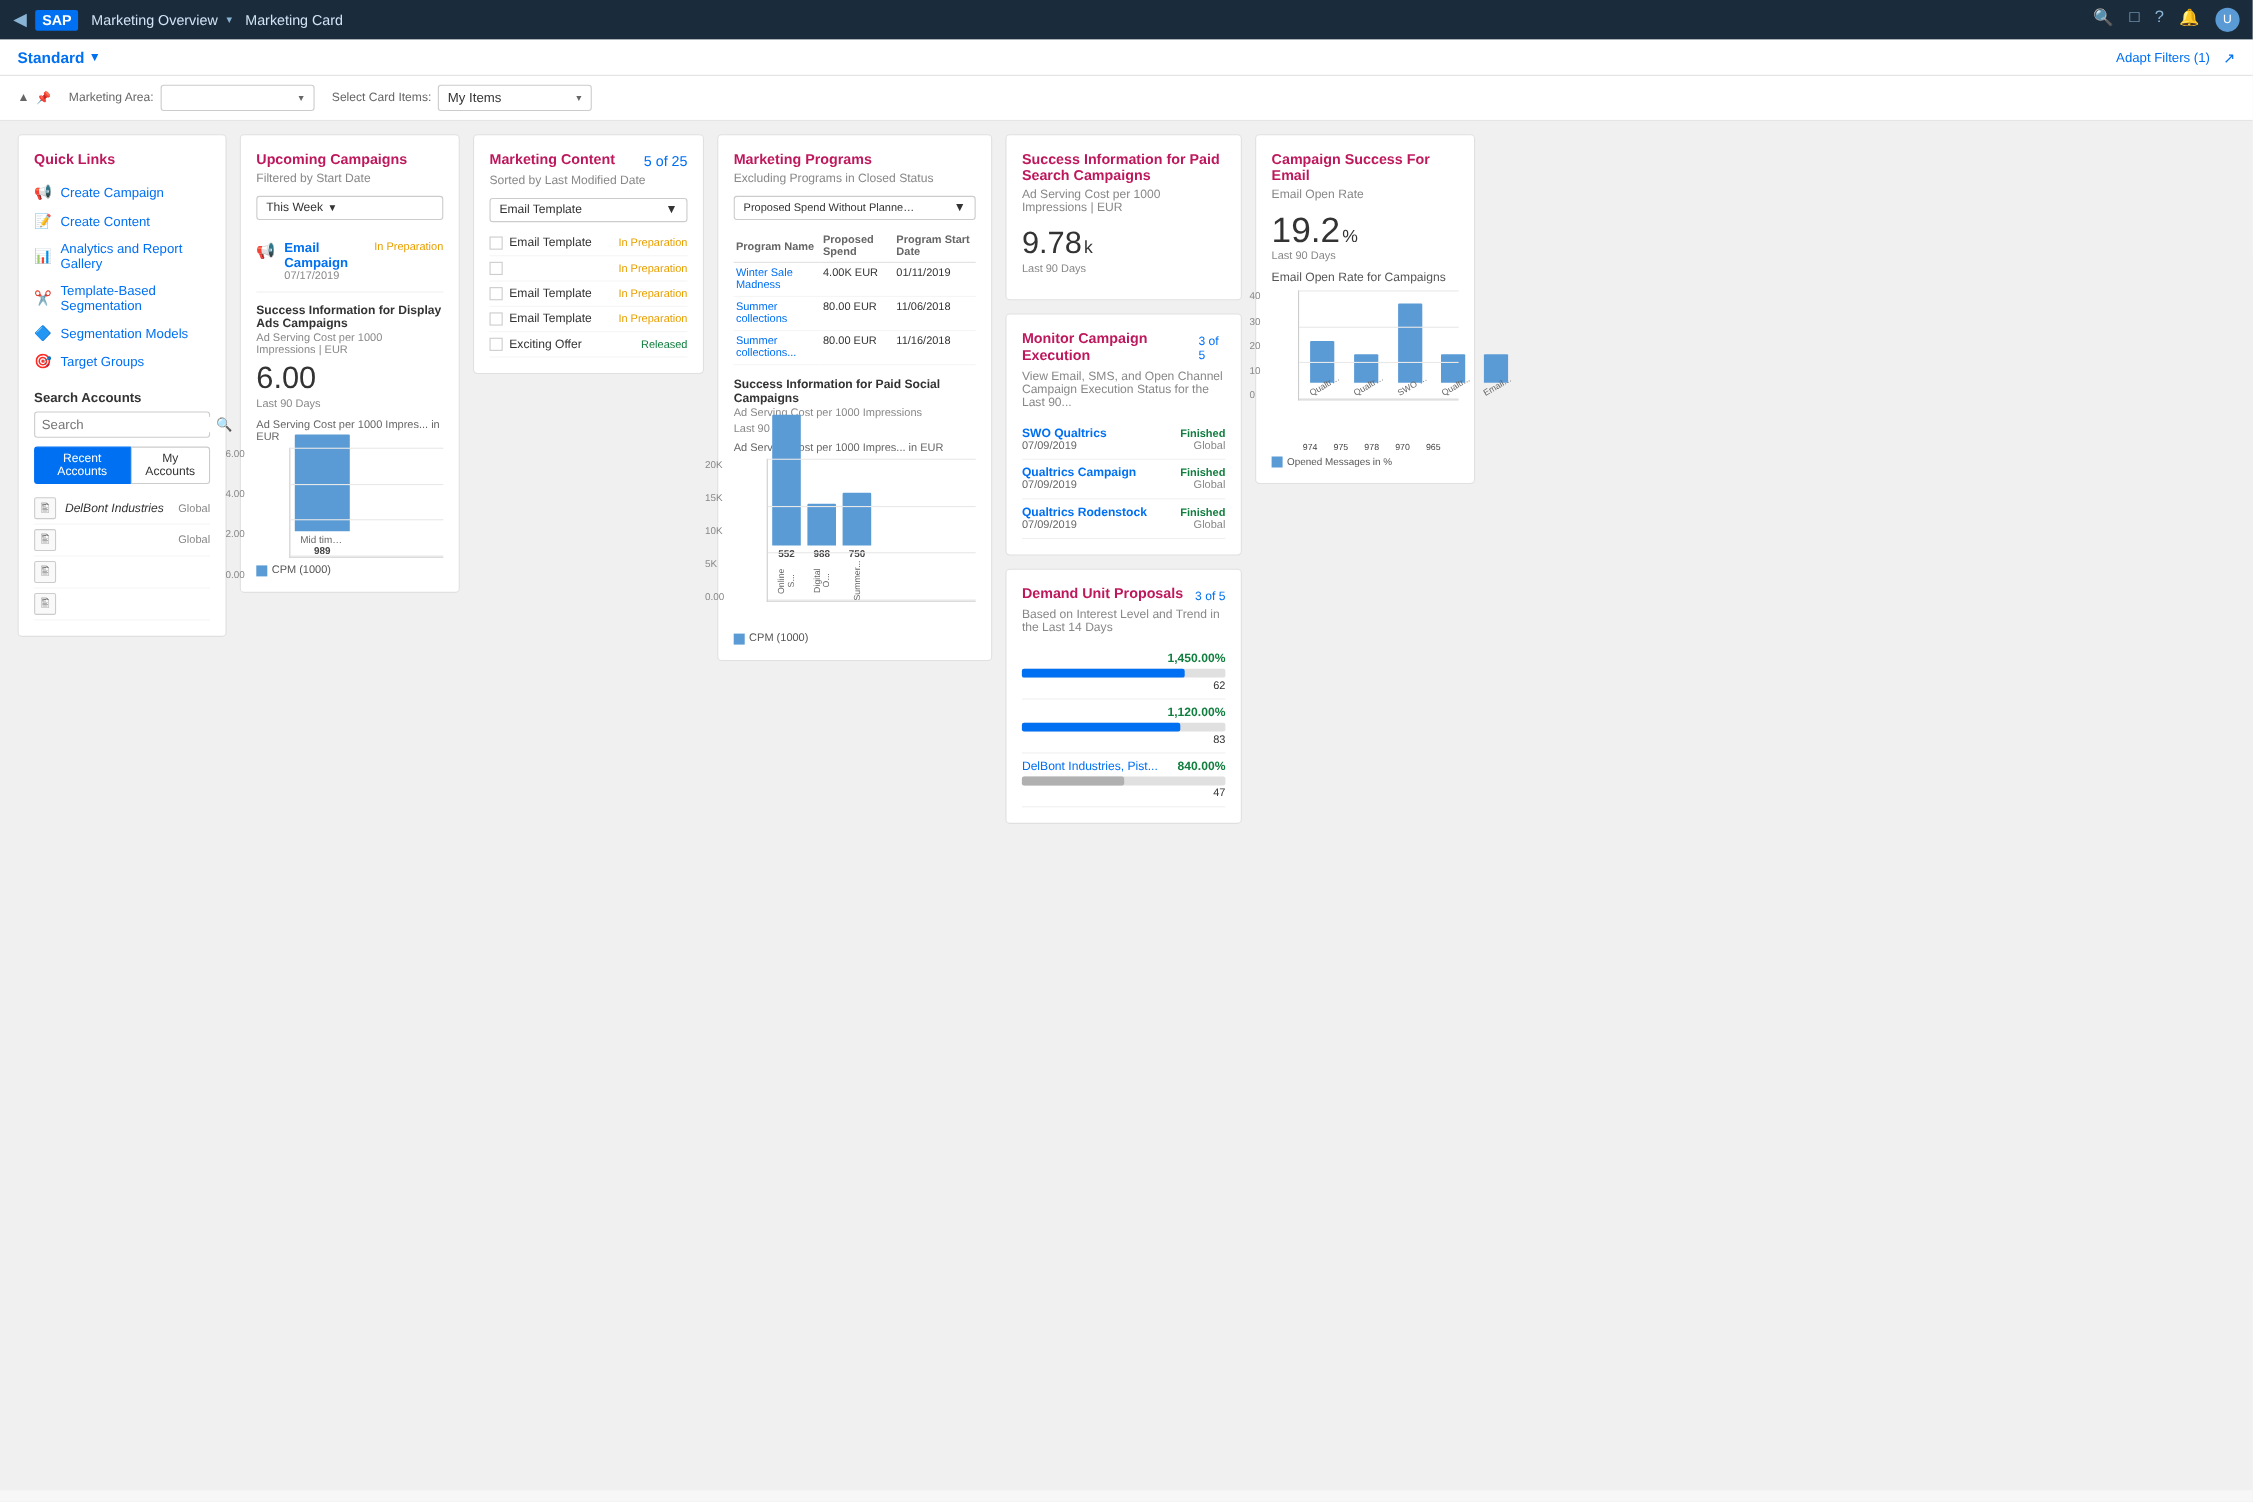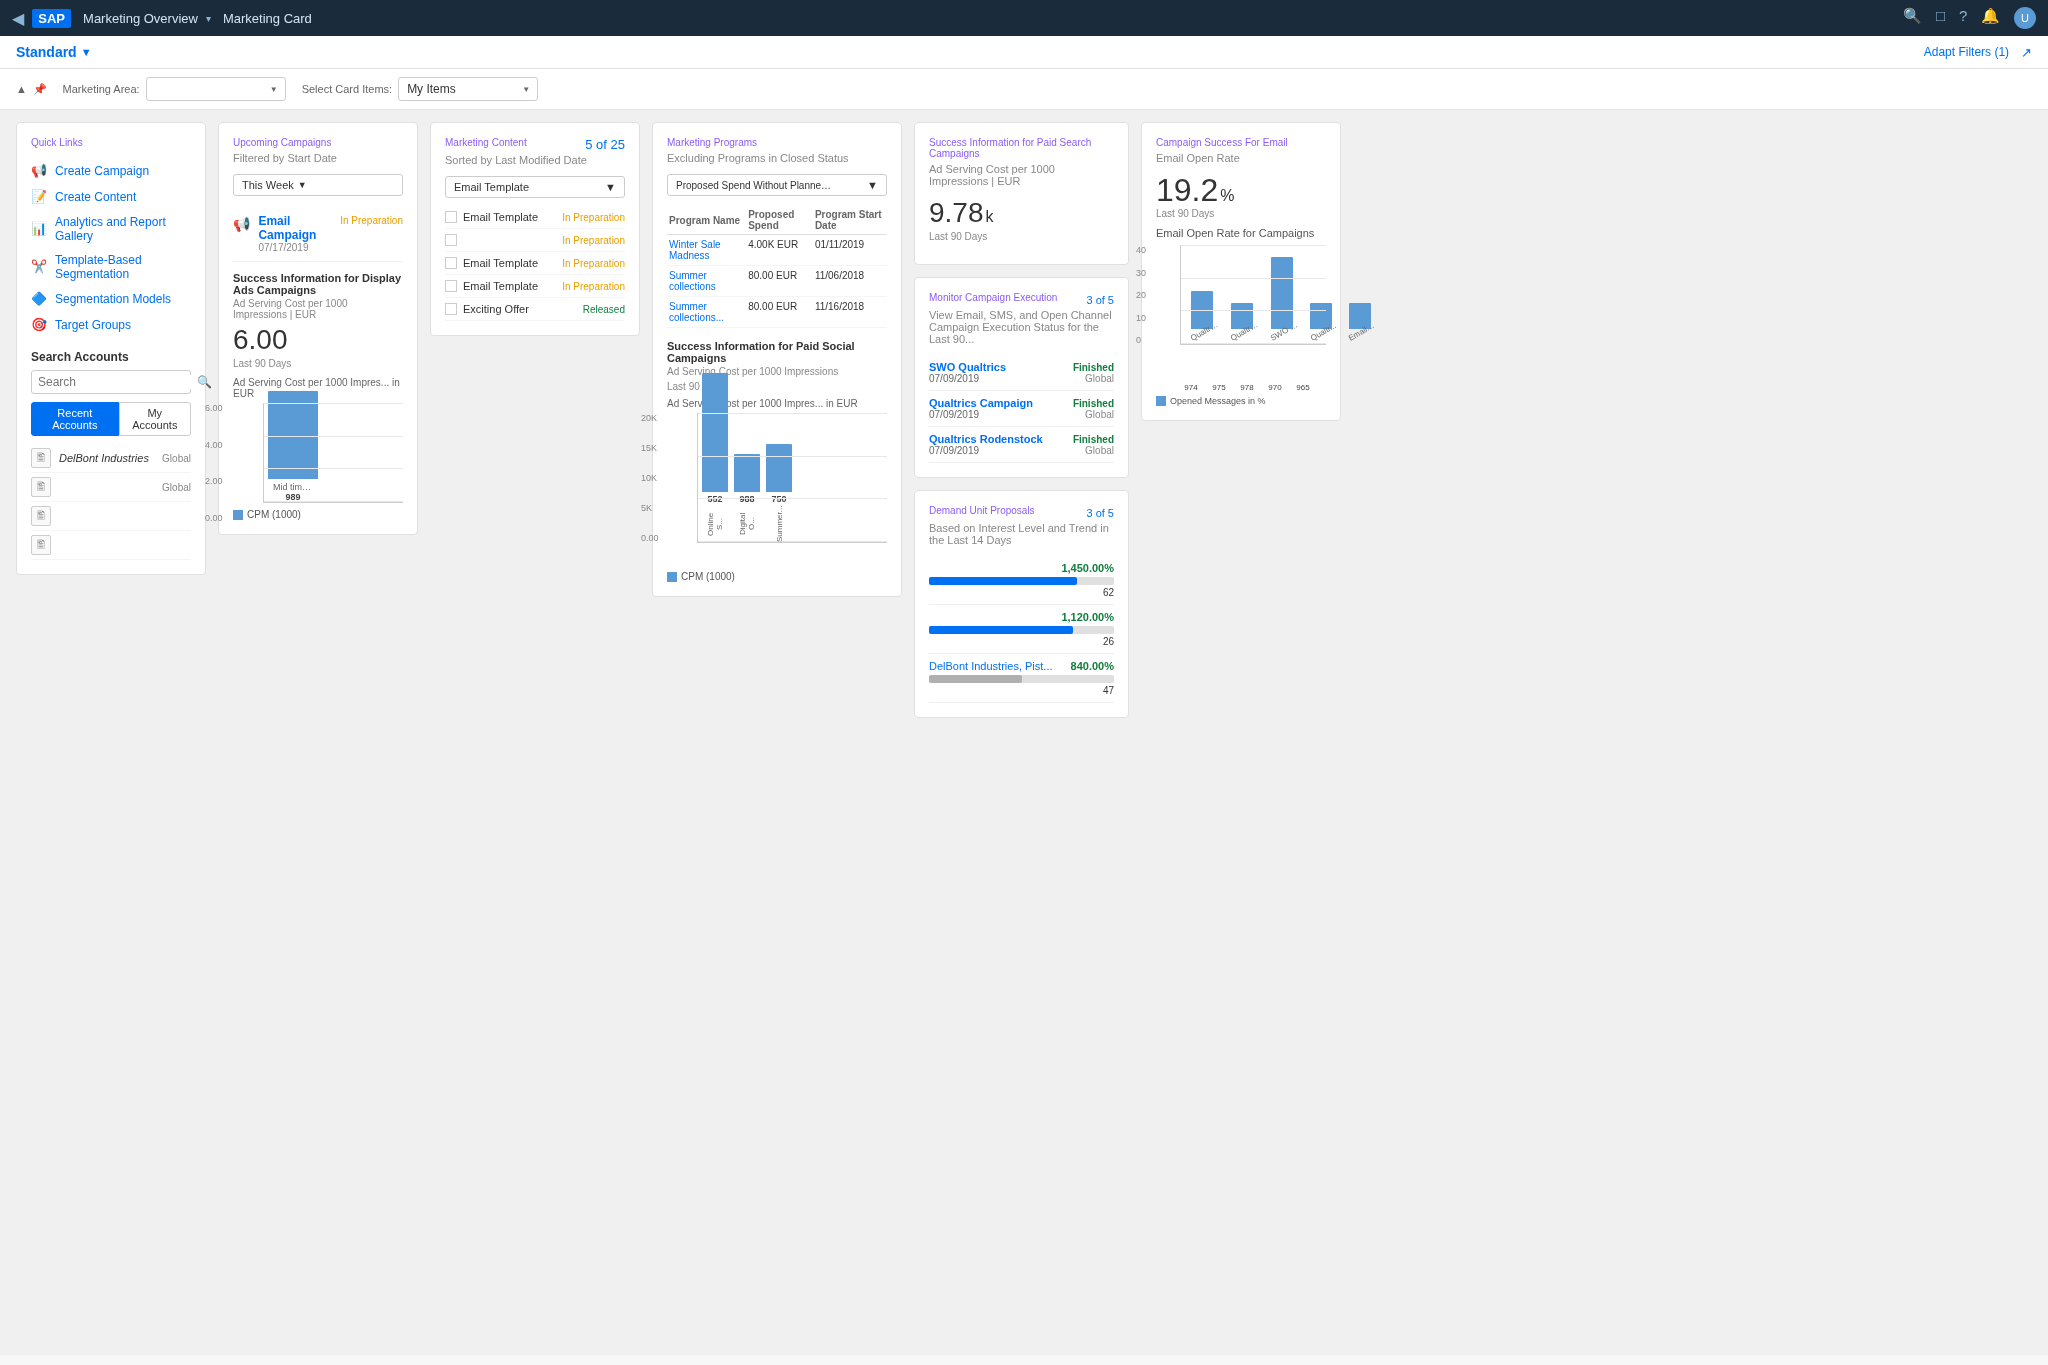--- a/index.html
+++ b/index.html
@@ -99,23 +99,23 @@
 
     
     .card {
       background: #fff;
       border: 1px solid #e0e0e0;
       border-radius: 4px;
       padding: 14px;
       flex-shrink: 0;
     }
     .card-title {
-      font-size: 10px;
-      font-weight: 400;
-      color: #8b5cf6;
+      font-size: 13px;
+      font-weight: 700;
+      color: #be185d;
       margin-bottom: 4px;
     }
     .card-subtitle {
       font-size: 11px;
       color: #888;
       margin-bottom: 10px;
     }
 
     
     .quick-links-card { width: 190px; }
@@ -809,21 +809,21 @@
     <div class="demand-item-count">62</div>
           </div>
           <div class="demand-item">
     <div class="demand-item-header">
       <span class="demand-item-name"></span>
       <span style="font-size:11px;color:#107e3e;font-weight:600;">1,120.00%</span>
     </div>
     <div class="progress-bar-container">
       <div class="progress-bar-fill" style="width:78%"></div>
     </div>
-    <div class="demand-item-count">26</div>
+    <div class="demand-item-count">83</div>
           </div>
           <div class="demand-item">
     <div class="demand-item-header">
       <span class="demand-item-name">DelBont Industries, Pist...</span>
       <span style="font-size:11px;color:#107e3e;font-weight:600;">840.00%</span>
     </div>
     <div class="progress-bar-container">
       <div class="progress-bar-fill grey" style="width:50%"></div>
     </div>
     <div class="demand-item-count">47</div>

